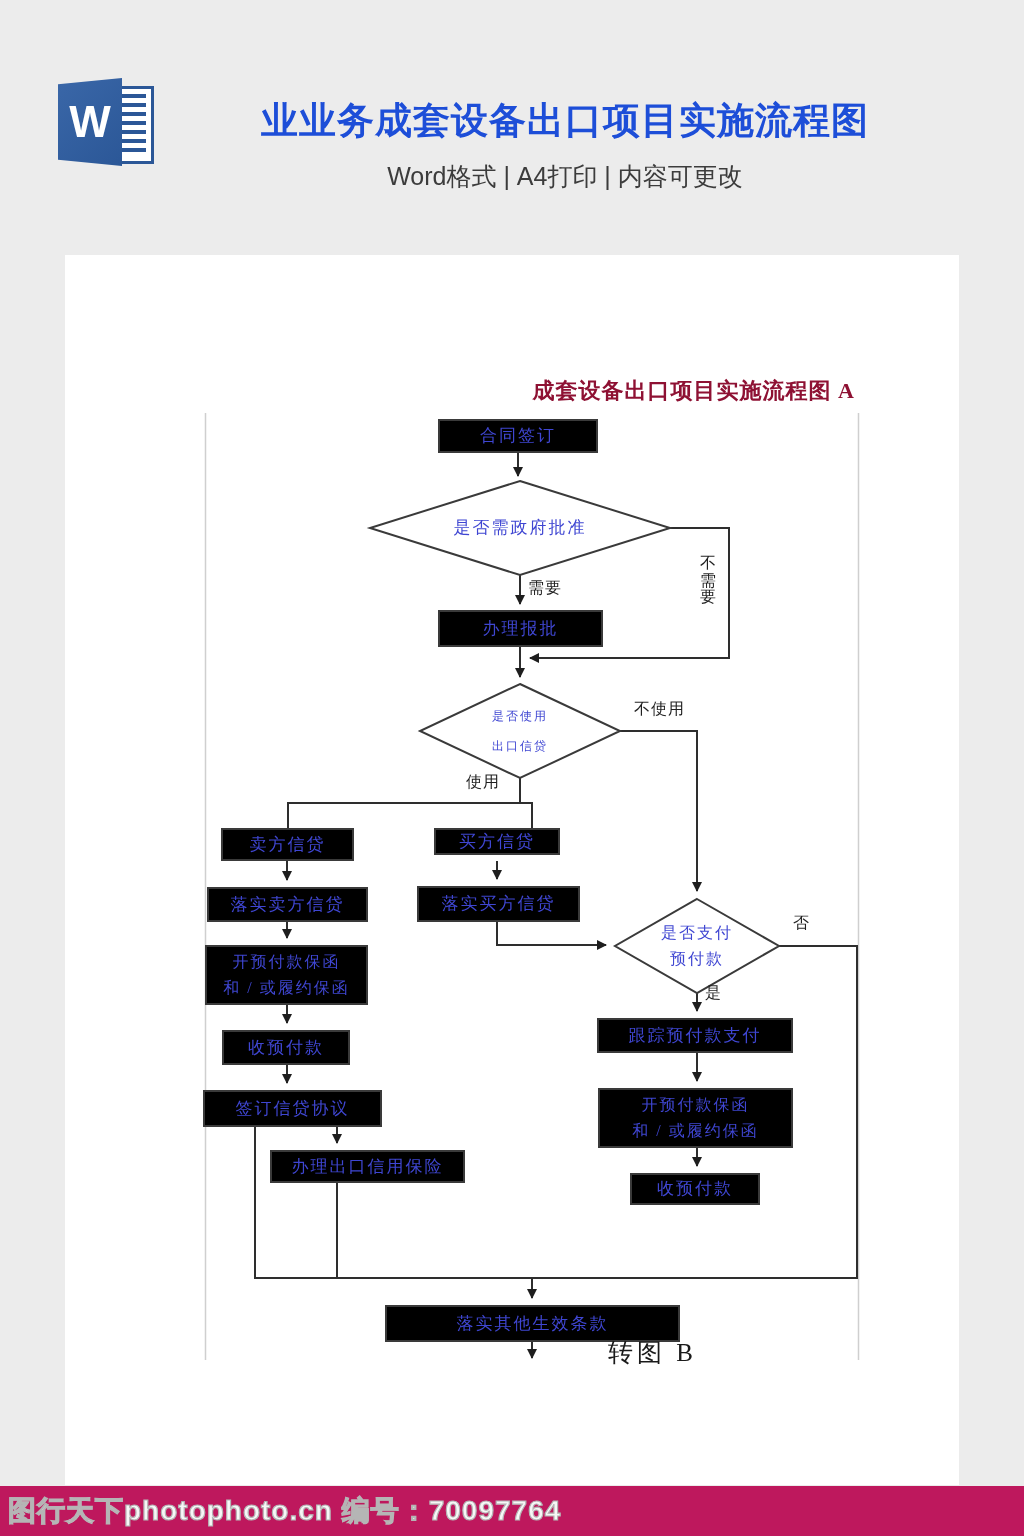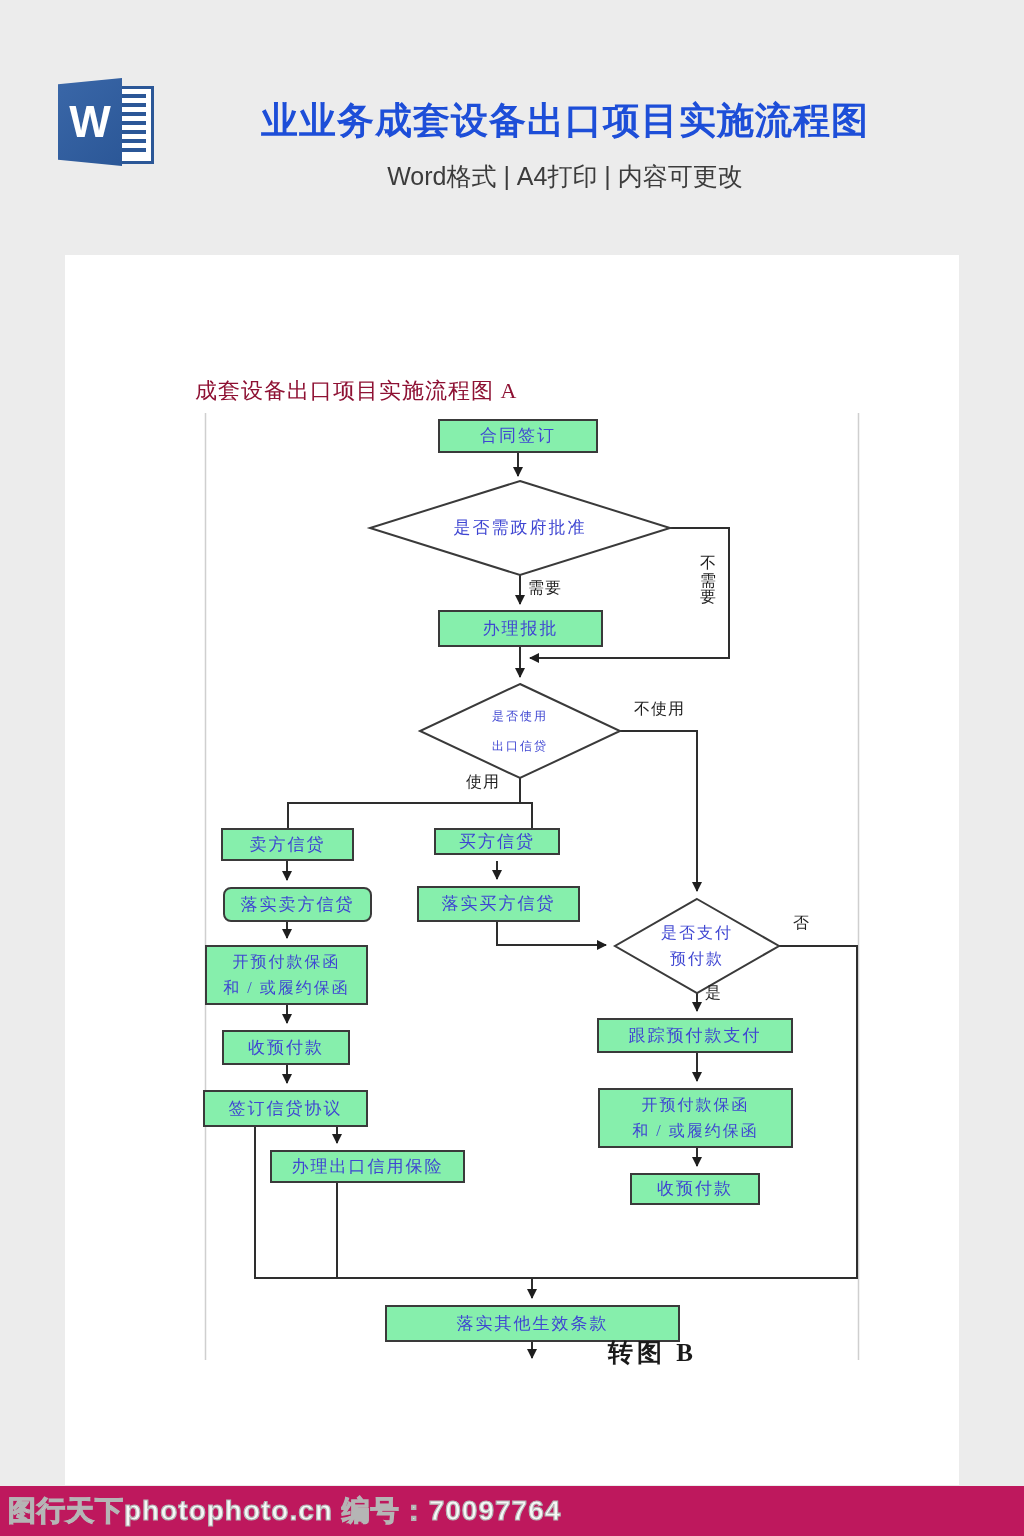--- a/index.html
+++ b/index.html
@@ -12,26 +12,26 @@
   .word-doc i{display:block;height:4px;background:#2b5797;margin:5px 5px 0 5px;}
   .word-panel{position:absolute;left:0;top:0;width:64px;height:88px;background:linear-gradient(135deg,#3a67a8,#2b5797);
     clip-path:polygon(0 7%,100% 0,100% 100%,0 93%);display:flex;align-items:center;justify-content:center;}
   .word-panel span{color:#fff;font-weight:bold;font-size:44px;font-family:"Liberation Sans",sans-serif;}
   .header-text{position:absolute;left:180px;top:96px;width:770px;text-align:center;}
   .header-title{font-size:37px;font-weight:bold;color:#1d4ed8;letter-spacing:1px;}
   .header-sub{margin-top:14px;font-size:25px;color:#3c3c3c;}
 
   
   .page{position:absolute;left:65px;top:255px;width:894px;height:1230px;background:#ffffff;}
-  .chart-title{position:absolute;left:195px;top:376px;width:660px;text-align:left;
-    font-family:"Liberation Serif","DejaVu Serif",serif;font-size:22px;font-weight:normal;color:#8e1133;letter-spacing:1px;}
+  .chart-title{position:absolute;left:195px;top:376px;width:660px;text-align:right;
+    font-family:"Liberation Serif","DejaVu Serif",serif;font-size:22px;font-weight:bold;color:#8e1133;letter-spacing:1px;}
 
   
   svg.flow{position:absolute;left:0;top:0;width:1024px;height:1536px;}
-  .node{position:absolute;background:#86efac;border:2px solid #3a3a3a;display:flex;flex-direction:column;
+  .node{position:absolute;background:#000000;border:2px solid #3a3a3a;display:flex;flex-direction:column;
     align-items:center;justify-content:center;box-sizing:border-box;
     font-family:"Liberation Serif","DejaVu Serif",serif;color:#3f46d2;font-size:17px;letter-spacing:2px;line-height:26px;}
   .dtext{position:absolute;display:flex;flex-direction:column;align-items:center;justify-content:center;
     font-family:"Liberation Serif","DejaVu Serif",serif;color:#3f46d2;font-size:17px;letter-spacing:2px;line-height:26px;}
   .elabel{position:absolute;font-family:"Liberation Serif","DejaVu Serif",serif;color:#1f1f1f;font-size:16px;letter-spacing:1px;}
   .elabel.vert{writing-mode:vertical-rl;letter-spacing:17px;}
   .goto-label{position:absolute;font-family:"Liberation Serif","DejaVu Serif",serif;color:#1a1a1a;font-size:25px;letter-spacing:4px;}
 
   
   .footer-bar{position:absolute;left:0;top:1486px;width:1024px;height:50px;background:#be185d;}
@@ -129,34 +129,34 @@
   </div>
   <div class="node" style="left:438px;top:610px;width:165px;height:37px;">
     <span>办理报批</span>
   </div>
   <div class="node" style="left:221px;top:828px;width:133px;height:33px;">
     <span>卖方信贷</span>
   </div>
   <div class="node" style="left:434px;top:828px;width:126px;height:27px;">
     <span>买方信贷</span>
   </div>
-  <div class="node" style="left:223px;top:887px;width:149px;height:35px;border-radius:8px;">
+  <div class="node" style="left:207px;top:887px;width:161px;height:35px;">
     <span>落实卖方信贷</span>
   </div>
   <div class="node" style="left:417px;top:886px;width:163px;height:36px;">
     <span>落实买方信贷</span>
   </div>
   <div class="node" style="left:205px;top:945px;width:163px;height:60px;font-size:16px;">
     <span>开预付款保函</span>
     <span>和 / 或履约保函</span>
   </div>
   <div class="node" style="left:222px;top:1030px;width:128px;height:35px;">
     <span>收预付款</span>
   </div>
-  <div class="node" style="left:203px;top:1090px;width:165px;height:37px;">
+  <div class="node" style="left:203px;top:1090px;width:179px;height:37px;">
     <span>签订信贷协议</span>
   </div>
   <div class="node" style="left:270px;top:1150px;width:195px;height:33px;">
     <span>办理出口信用保险</span>
   </div>
   <div class="node" style="left:597px;top:1018px;width:196px;height:35px;">
     <span>跟踪预付款支付</span>
   </div>
   <div class="node" style="left:598px;top:1088px;width:195px;height:60px;font-size:16px;">
     <span>开预付款保函</span>
@@ -168,19 +168,19 @@
   <div class="node" style="left:385px;top:1305px;width:295px;height:37px;">
     <span>落实其他生效条款</span>
   </div>
 
   <span class="elabel" style="left:528px;top:578px;">需要</span>
   <span class="elabel vert" style="left:697px;top:543px;height:110px;">不需要</span>
   <span class="elabel" style="left:634px;top:699px;">不使用</span>
   <span class="elabel" style="left:466px;top:772px;">使用</span>
   <span class="elabel" style="left:793px;top:913px;">否</span>
   <span class="elabel" style="left:705px;top:983px;">是</span>
-  <span class="goto-label" style="left:608px;top:1336px;font-weight:bold;">转图 B</span>
+  <span class="goto-label" style="left:608px;top:1336px;">转图 B</span>
 
   <div class="footer-bar">
     <div class="footer-mark">图行天下photophoto.cn 编号：70097764</div>
   </div>
 
 </div>
 
 </body></html>

